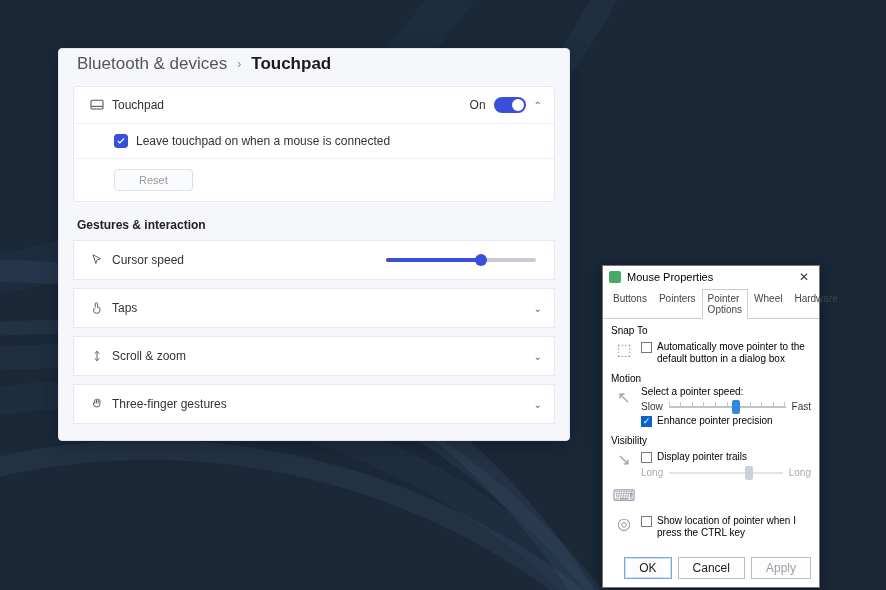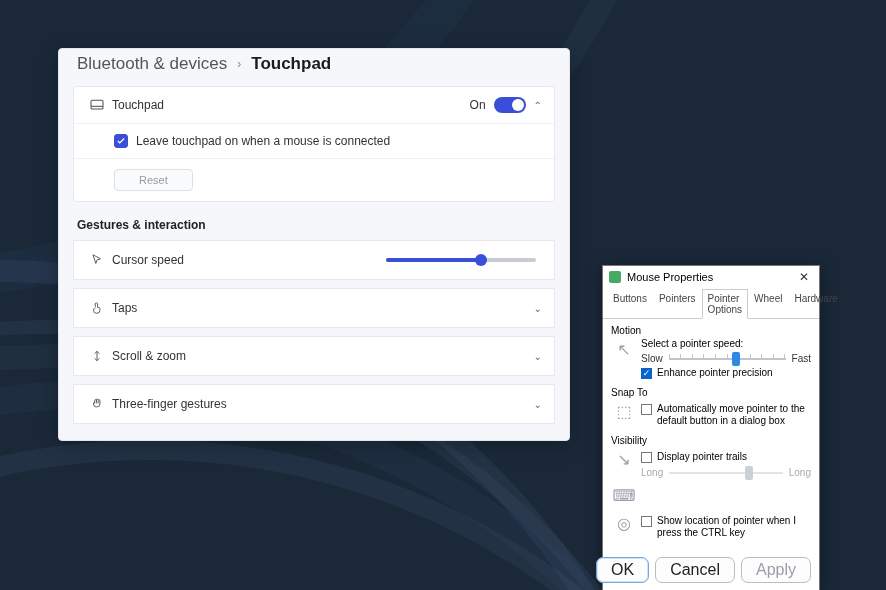--- a/index.html
+++ b/index.html
@@ -72,21 +72,21 @@
   .mpslider .ticks i { width:1px; height:6px; background:#c3c6cd; display:block;}
   .mpslider .th { position:absolute; top:0; width:8px; height:14px; background:#2f89e3; border-radius:2px; margin-left:-4px; }
   .mpslider.dis .track { background:#e2e4ea; }
   .mpslider.dis .th { background:#ccd0d8; }
   .mpslider.dis + .stxt, .dis .stxt { color:#aaa; }
   .ck { display:flex; align-items:flex-start; gap:5px; margin-top:3px; font-size:10px; line-height:12px; }
   .ckb { width:11px; height:11px; border:1px solid #777; flex-shrink:0; display:inline-flex; align-items:center; justify-content:center; margin-top:1px; }
   .ckb.on { background:#0a63c9; border-color:#0a63c9; }
   .ckb.on::after { content:"✓"; color:#fff; font-size:9px; line-height:1; }
   .btnbar { display:flex; justify-content:flex-end; gap:6px; padding:6px 8px 8px 8px; border-top:0; }
-  .btn { border:1px solid #b8bcc5; background:#fdfdfe; padding:3px 14px; font-size:16px; border-radius:7px; color:#222;}
+  .btn { border:1px solid #b8bcc5; background:#fdfdfe; padding:3px 14px; font-size:12px; border-radius:0; color:#222;}
   .btn.apdis { color:#9a9ea6; }
   .btn.ok { border-color:#7aa7d8; box-shadow:0 0 0 1px #cfe2f7 inset;}
   .grpicon .mi { font-size:16px; color:#9aa1ad; }
   .disabledtxt { color:#9a9ea6; }
 </style>
 </head>
 <body>
 
 <div class="bgwave">
   <div class="w" style="left:-700px; top:260px; border-width:22px; border-color:rgba(120,150,190,0.10);"></div>
@@ -192,20 +192,35 @@
   <div class="tabs">
     <div class="tab">Buttons</div>
     <div class="tab">Pointers</div>
     <div class="tab act">Pointer Options</div>
     <div class="tab">Wheel</div>
     <div class="tab">Hardware</div>
   </div>
   <div class="mpbody">
 
     <div class="grp">
+      <div class="grptitle">Snap To</div>
+      <div class="grpin">
+        <div class="grpicon">
+            <span class="mi">⬚</span>
+          </div>
+        <div class="grpc">
+          <div class="ck">
+            <span class="ckb"></span>
+            <span>Automatically move pointer to the default button in a dialog box</span>
+          </div>
+        </div>
+      </div>
+    </div>
+
+    <div class="grp">
       <div class="grptitle">Motion</div>
       <div class="grpin">
         <div class="grpicon">
             <span class="mi">↖</span>
           </div>
         <div class="grpc">
           <div>Select a pointer speed:</div>
           <div class="sprow">
             <span class="stxt">Slow</span>
             <div class="mpslider">
@@ -223,35 +238,20 @@
                   <i></i>
                   <i></i>
                 </div>
               <div class="th" style="left:58%"></div>
             </div>
             <span class="stxt">Fast</span>
           </div>
           <div class="ck">
             <span class="ckb on"></span>
             <span>Enhance pointer precision</span>
-          </div>
-        </div>
-      </div>
-    </div>
-
-    <div class="grp">
-      <div class="grptitle">Snap To</div>
-      <div class="grpin">
-        <div class="grpicon">
-            <span class="mi">⬚</span>
-          </div>
-        <div class="grpc">
-          <div class="ck">
-            <span class="ckb"></span>
-            <span>Automatically move pointer to the default button in a dialog box</span>
           </div>
         </div>
       </div>
     </div>
 
     <div class="grp">
       <div class="grptitle">Visibility</div>
       <div class="grpin">
         <div class="grpicon">
             <span class="mi">↘</span>

